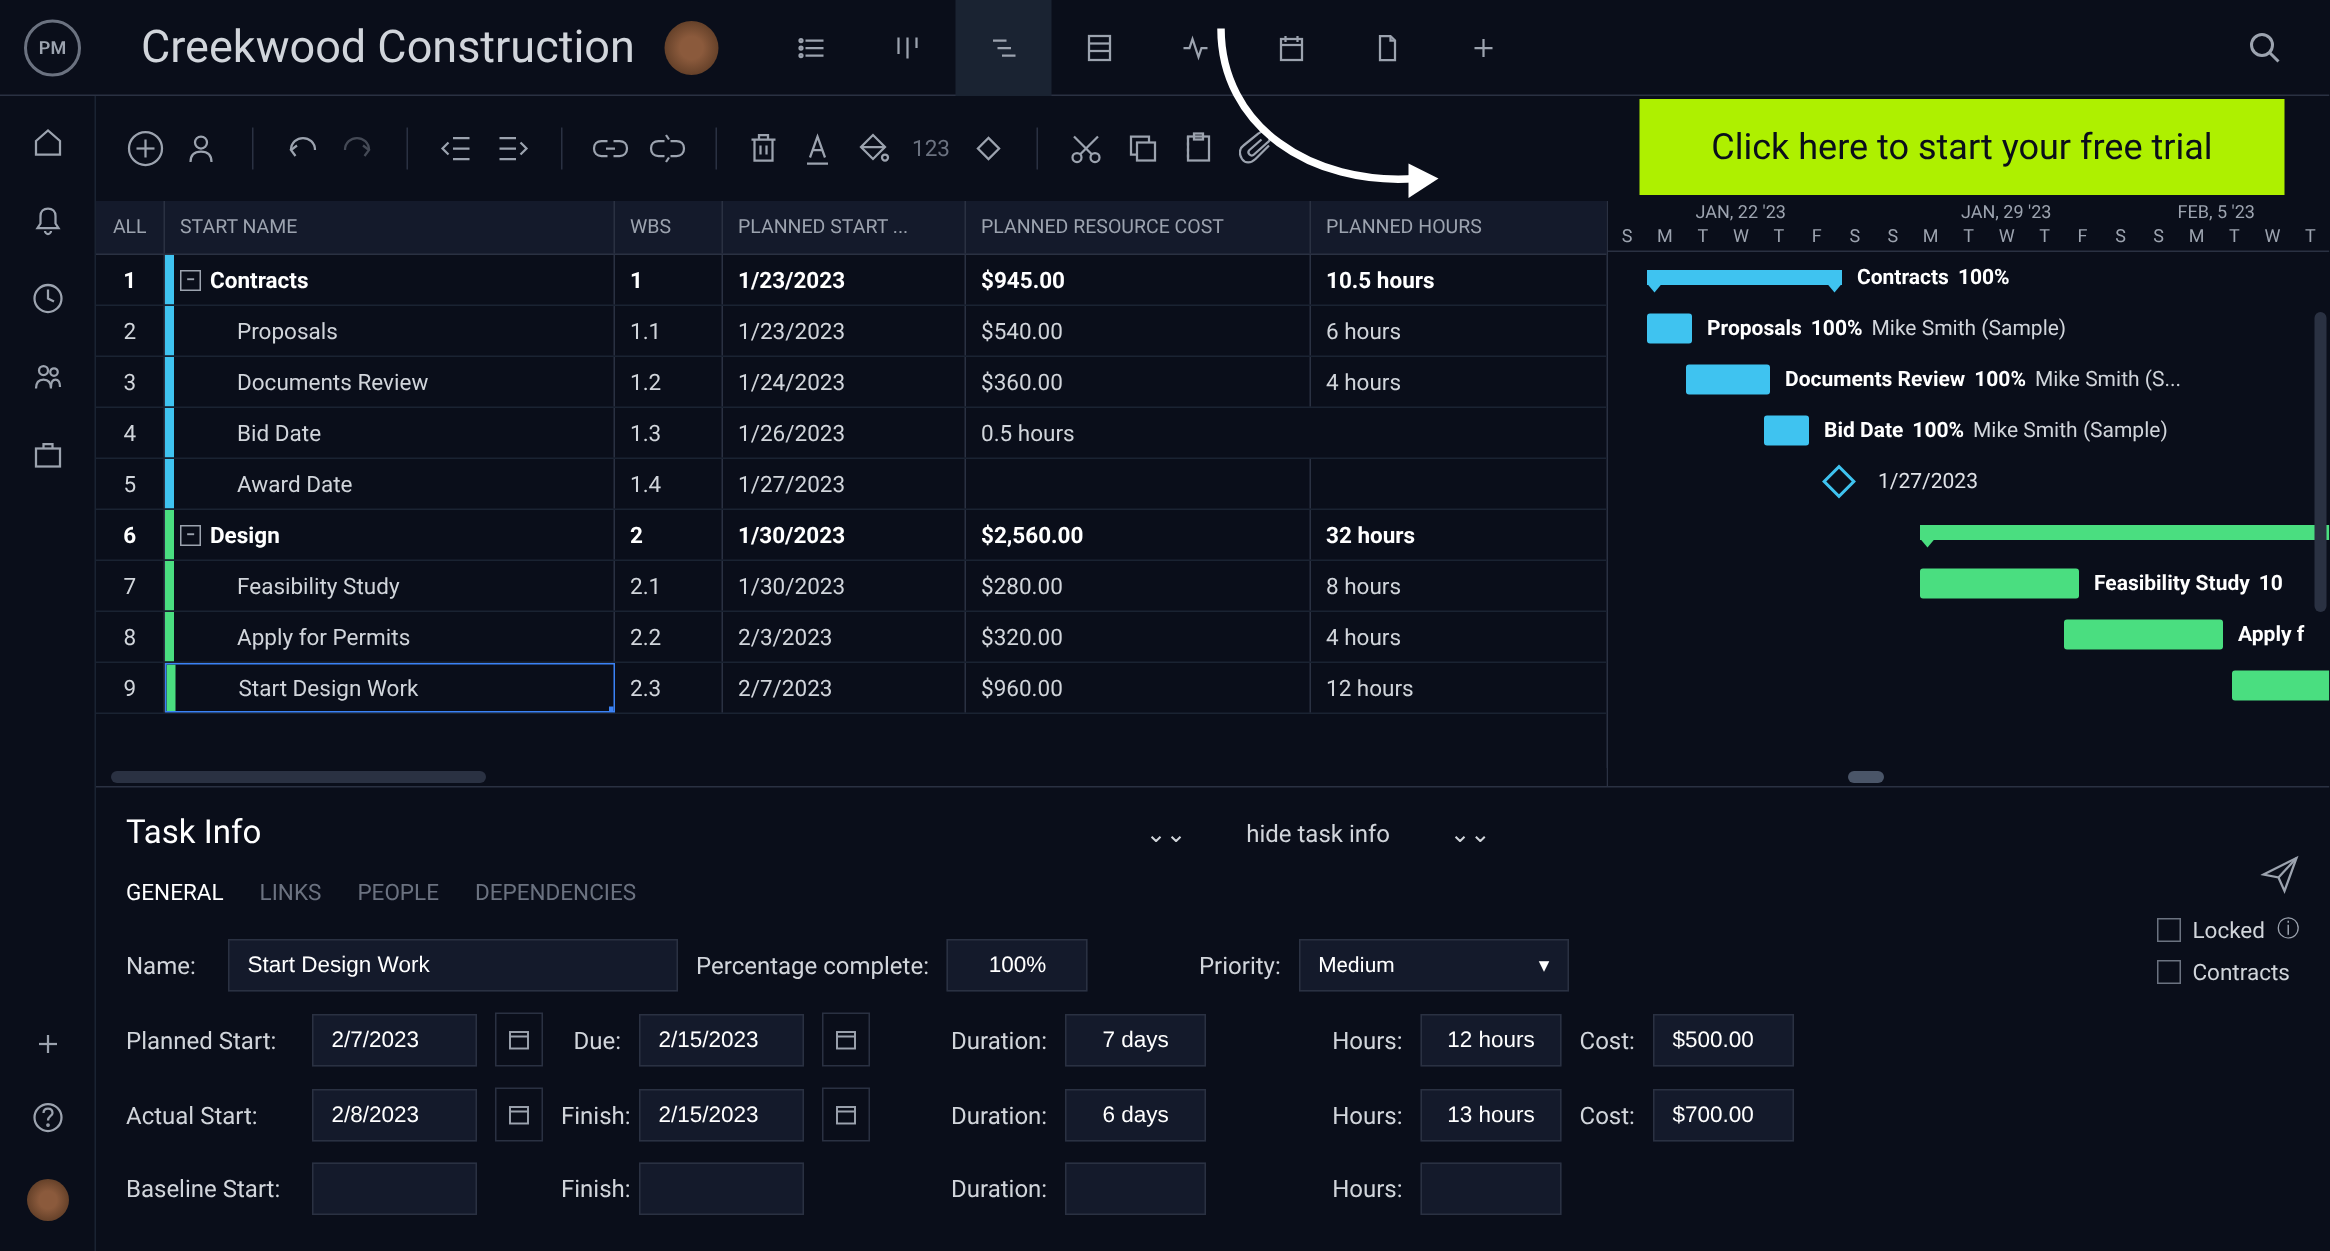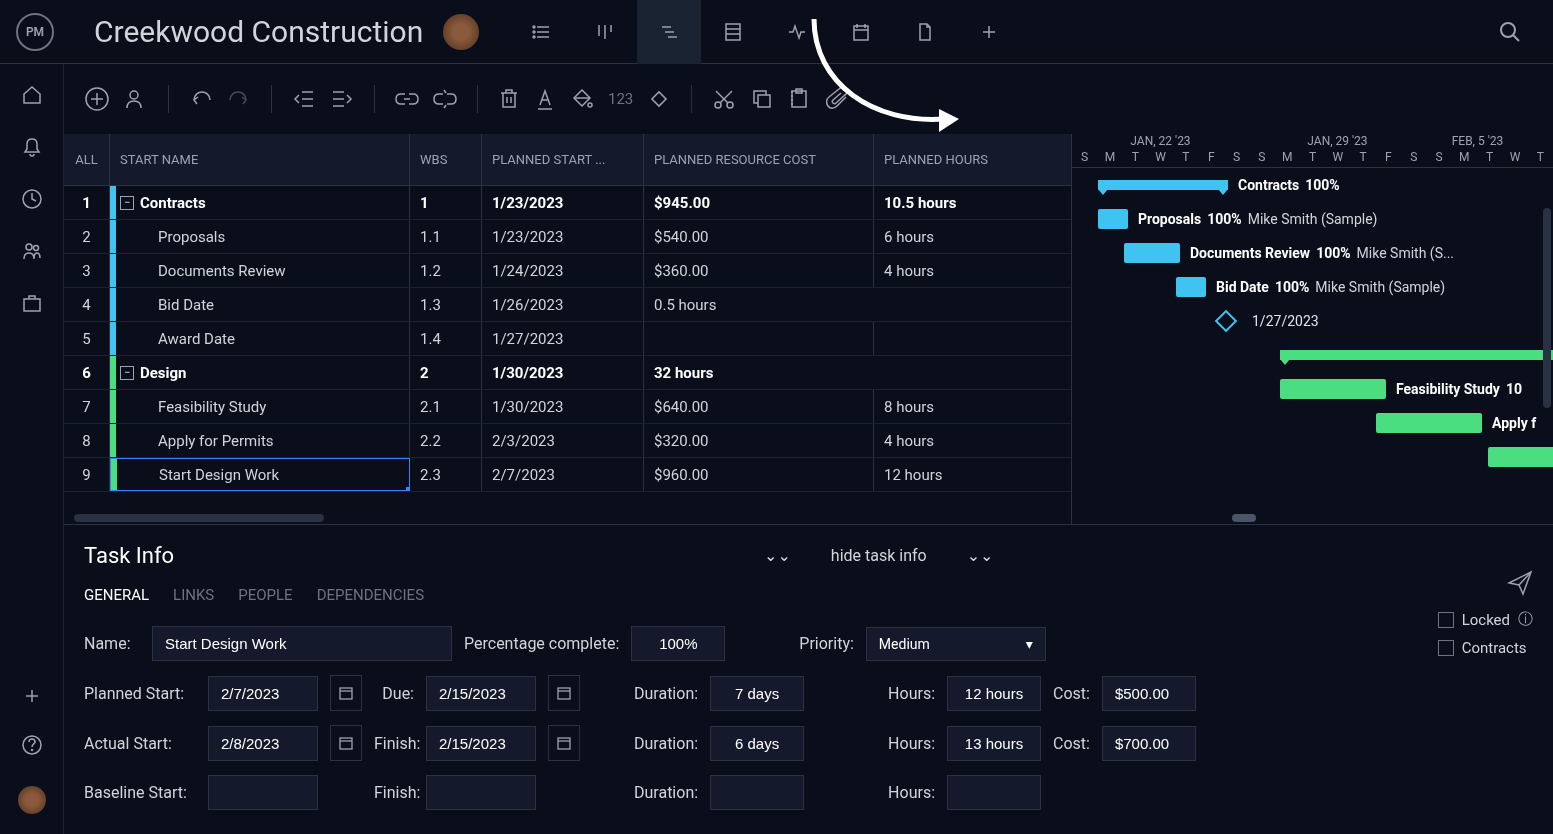--- a/index.html
+++ b/index.html
@@ -135,21 +135,21 @@
 }
 
 
 .table-pane {
   width: 1008px;
   display: flex;
   flex-direction: column;
   border-right: 1px solid #2a3142;
 }
 .table-header {
-  height: 52px;
+  height: 36px;
   display: flex;
   background: #141a2b;
   border-bottom: 1px solid #2a3142;
   font-size: 13px;
   color: #9ca3af;
 }
 .th, .td {
   padding: 6px 10px;
   border-right: 1px solid #2a3142;
   display: flex;
@@ -619,20 +619,21 @@
         <svg width="24" height="24" viewBox="0 0 24 24" fill="none" stroke="currentColor" stroke-width="1.5">
           <path d="M20 10 L11 19 C8 22 4 22 2 19 C0 16 0 12 3 10 L13 2 C15 0 18 0 19 2 C21 4 21 7 19 8 L10 16 C9 17 8 17 7 16 C6 15 6 14 7 13 L15 6"></path>
         </svg>
       </div>
 
     <svg class="arrow-annotation" width="180" height="140" viewBox="0 0 180 140">
         <path d="M20 5 C 20 70, 80 110, 150 105" fill="none" stroke="#fff" stroke-width="5"></path>
         <polygon points="145,95 165,105 145,118" fill="#fff"></polygon>
       </svg>
 
+    <div class="cta-banner">Click here to start your free trial</div>
   </div>
 
   <div class="content-split">
 
     <div class="table-pane">
       <div class="table-header">
         <div class="th col-num">ALL</div>
         <div class="th col-name">START NAME</div>
         <div class="th col-wbs">WBS</div>
         <div class="th col-start">PLANNED START ...</div>
@@ -697,31 +698,32 @@
           </div>
           <div class="tr parent">
             <div class="td col-num">6</div>
             <div class="td col-name " style="position:relative">
               <div class="color-bar green" style="position:absolute;left:0;top:0"></div>
               <span class="expand-toggle">−</span>
               <span>Design</span>
             </div>
             <div class="td col-wbs">2</div>
             <div class="td col-start">1/30/2023</div>
+            <div class="td col-cost">$2,560.00</div>
             <div class="td col-hours">32 hours</div>
           </div>
           <div class="tr">
             <div class="td col-num">7</div>
             <div class="td col-name indent-1" style="position:relative">
               <div class="color-bar green" style="position:absolute;left:0;top:0"></div>
               <span>Feasibility Study</span>
             </div>
             <div class="td col-wbs">2.1</div>
             <div class="td col-start">1/30/2023</div>
-            <div class="td col-cost">$640.00</div>
+            <div class="td col-cost">$280.00</div>
             <div class="td col-hours">8 hours</div>
           </div>
           <div class="tr">
             <div class="td col-num">8</div>
             <div class="td col-name indent-1" style="position:relative">
               <div class="color-bar green" style="position:absolute;left:0;top:0"></div>
               <span>Apply for Permits</span>
             </div>
             <div class="td col-wbs">2.2</div>
             <div class="td col-start">2/3/2023</div>

